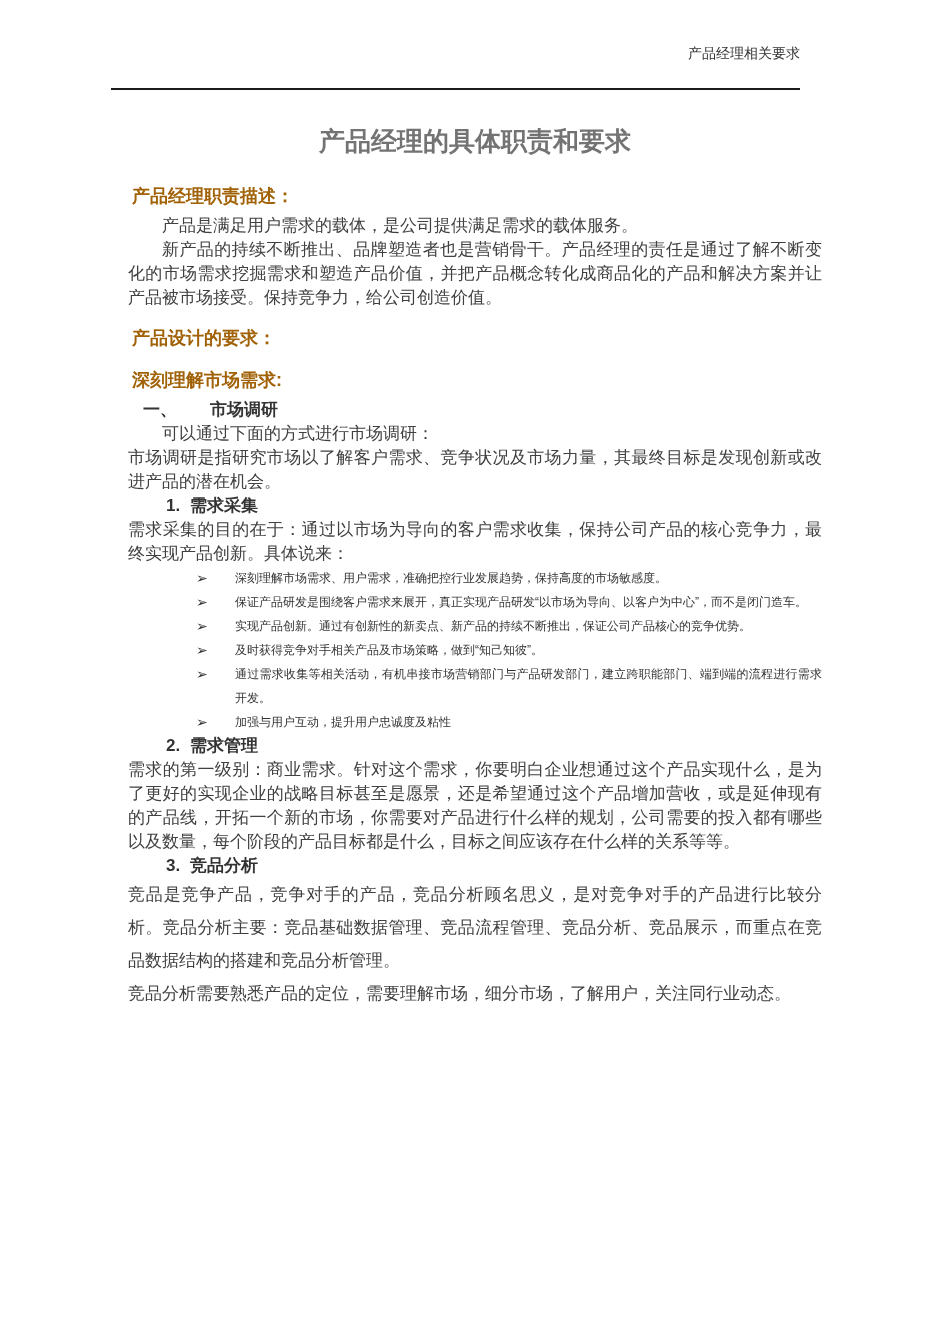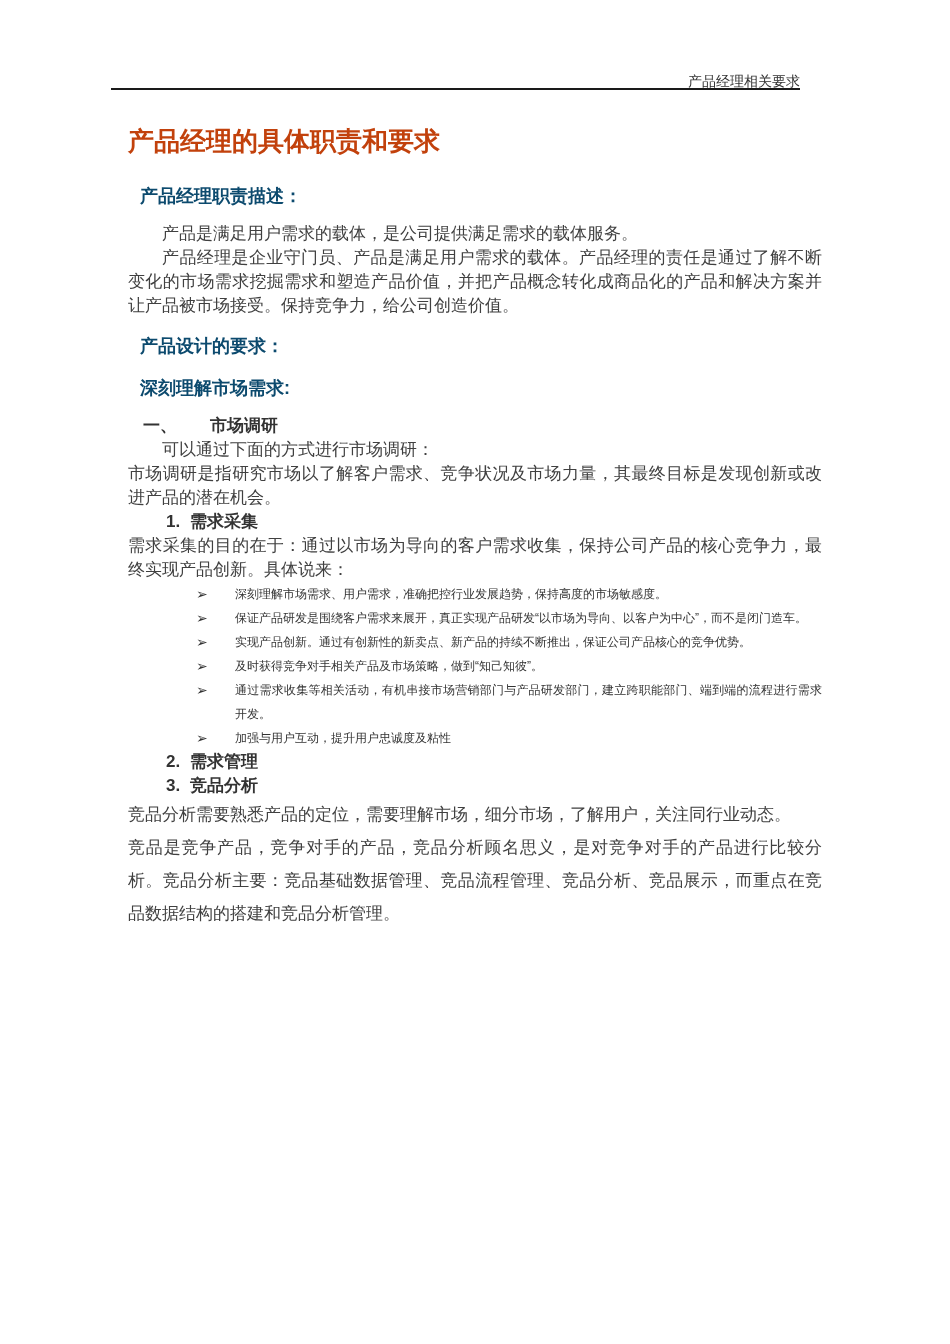--- a/index.html
+++ b/index.html
@@ -7,21 +7,21 @@
     position: relative;
     width: 950px;
     height: 1344px;
     background: #ffffff;
     font-family: "Liberation Sans", "DejaVu Sans", sans-serif;
     color: #333333;
     overflow: hidden;
   }
   .header-text {
     position: absolute;
-    top: 72px;
+    top: 44px;
     right: 150px;
     font-size: 14px;
     line-height: 18px;
     color: #333333;
   }
   .header-rule {
     position: absolute;
     top: 88px;
     left: 111px;
     width: 689px;
@@ -30,30 +30,31 @@
   }
   .content {
     position: absolute;
     top: 124px;
     left: 128px;
     width: 694px;
   }
   .doc-title {
     font-size: 26px;
     font-weight: bold;
+    text-align: center;
     line-height: 34px;
     margin: 0 0 24px 0;
-    color: #c2410c;
+    color: #737373;
   }
   h2.sec-heading {
     font-size: 18px;
     font-weight: bold;
     line-height: 28px;
-    margin: 12px;
-    color: #0c4a6e;
+    margin: 4px;
+    color: #a16207;
   }
   h2.gap { margin-top: 14px; }
   p.body {
     font-size: 17px;
     line-height: 24px;
     margin: 0;
     text-align: justify;
     color: #404040;
   }
   .indent { text-indent: 2em; }
@@ -98,21 +99,21 @@
 
 <div class="page">
   <div class="header-text">产品经理相关要求</div>
   <div class="header-rule"></div>
 
   <div class="content">
     <h1 class="doc-title">产品经理的具体职责和要求</h1>
 
     <h2 class="sec-heading">产品经理职责描述：</h2>
     <p class="body indent">产品是满足用户需求的载体，是公司提供满足需求的载体服务。</p>
-    <p class="body indent">产品经理是企业守门员、产品是满足用户需求的载体。产品经理的责任是通过了解不断变化的市场需求挖掘需求和塑造产品价值，并把产品概念转化成商品化的产品和解决方案并让产品被市场接受。保持竞争力，给公司创造价值。</p>
+    <p class="body indent">新产品的持续不断推出、品牌塑造者也是营销骨干。产品经理的责任是通过了解不断变化的市场需求挖掘需求和塑造产品价值，并把产品概念转化成商品化的产品和解决方案并让产品被市场接受。保持竞争力，给公司创造价值。</p>
 
     <h2 class="sec-heading gap">产品设计的要求：</h2>
 
     <h2 class="sec-heading gap">深刻理解市场需求:</h2>
     <div class="sub-head">
       <span class="sub-num">一、</span><span>市场调研</span>
     </div>
     <p class="body indent">可以通过下面的方式进行市场调研：</p>
     <p class="body">市场调研是指研究市场以了解客户需求、竞争状况及市场力量，其最终目标是发现创新或改进产品的潜在机会。</p>
 
@@ -144,21 +145,22 @@
     </div>
     <div class="bullet">
       <span class="bullet-glyph">➢</span>
       <span class="bullet-text">加强与用户互动，提升用户忠诚度及粘性</span>
     </div>
 
     <div class="li-head">
       <span class="li-num">2.</span>
       <span class="li-title">需求管理</span>
     </div>
+    <p class="body li-body">需求的第一级别：商业需求。针对这个需求，你要明白企业想通过这个产品实现什么，是为了更好的实现企业的战略目标甚至是愿景，还是希望通过这个产品增加营收，或是延伸现有的产品线，开拓一个新的市场，你需要对产品进行什么样的规划，公司需要的投入都有哪些以及数量，每个阶段的产品目标都是什么，目标之间应该存在什么样的关系等等。</p>
 
     <div class="li-head">
       <span class="li-num">3.</span>
       <span class="li-title">竞品分析</span>
     </div>
+    <p class="body li-body wide">竞品是竞争产品，竞争对手的产品，竞品分析顾名思义，是对竞争对手的产品进行比较分析。竞品分析主要：竞品基础数据管理、竞品流程管理、竞品分析、竞品展示，而重点在竞品数据结构的搭建和竞品分析管理。</p>
     <p class="body li-body wide">竞品分析需要熟悉产品的定位，需要理解市场，细分市场，了解用户，关注同行业动态。</p>
-    <p class="body li-body wide">竞品是竞争产品，竞争对手的产品，竞品分析顾名思义，是对竞争对手的产品进行比较分析。竞品分析主要：竞品基础数据管理、竞品流程管理、竞品分析、竞品展示，而重点在竞品数据结构的搭建和竞品分析管理。</p>
   </div>
 </div>
 
 </body></html>

